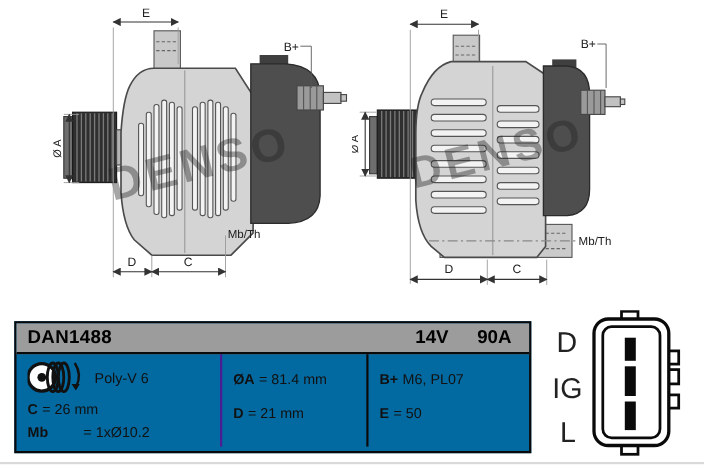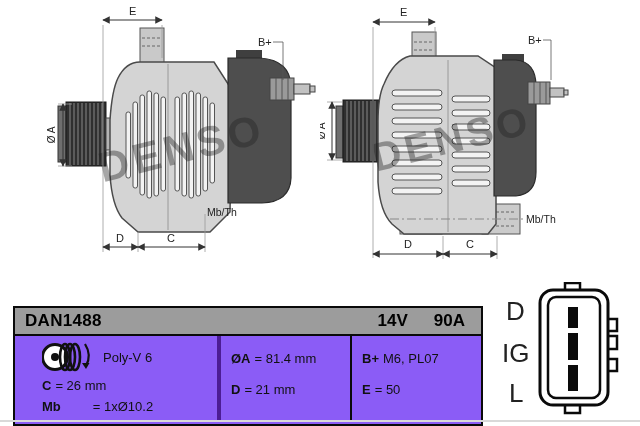--- a/index.html
+++ b/index.html
@@ -5,30 +5,30 @@
   html,body{margin:0;padding:0;background:#fff;}
   .stage{position:relative;width:640px;height:426px;background:#fff;overflow:hidden;
          font-family:"Liberation Sans",sans-serif;color:#111;}
   svg{display:block;}
   svg text{font-family:"Liberation Sans",sans-serif;fill:#222;}
   .drawing{position:absolute;top:0;}
   .drawing.left{left:0;}
   .drawing.right{left:320px;}
 
   
-  .spec-table{position:absolute;left:13px;top:306px;width:470px;height:120px;
-              border:2px solid #0a0a0a;box-sizing:border-box;background:#8b5cf6;text-align:right;}
+  .spec-table{position:absolute;left:13px;top:292px;width:470px;height:120px;
+              border:2px solid #0a0a0a;box-sizing:border-box;background:#0369a1;text-align:right;}
   .spec-header{height:28px;background:#9c9c9c;display:flex;align-items:center;
                padding:0 16px 0 10px;font-weight:bold;font-size:17px;color:#000;
                gap:26px;border-bottom:2px solid #0a0a0a;box-sizing:border-box;}
   .spec-header .pn{margin-right:auto;letter-spacing:.3px;}
-  .spec-body{display:flex;height:84px;margin-left:17px;}
+  .spec-body{display:flex;height:84px;}
   .col{box-sizing:border-box;padding:3px 0 3px 10px;display:flex;flex-direction:column;}
   .col1{width:185px;}
-  .col2{width:133px;border-left:4px solid #4c1d95;}
+  .col2{width:133px;border-left:2px solid #4c1d95;}
   .col3{flex:1;border-left:2px solid #0a0a0a;}
   .row{display:flex;align-items:center;font-size:13px;white-space:nowrap;}
   .r1{height:38px;}
   .r2{height:25px;}
   .r3{height:23px;gap:28px;}
   .lbl{font-weight:bold;margin-right:4px;}
   .val{font-weight:normal;}
   .pulley-type{margin-left:9px;font-size:13px;}
 
   .connector{position:absolute;left:492px;top:282px;}

